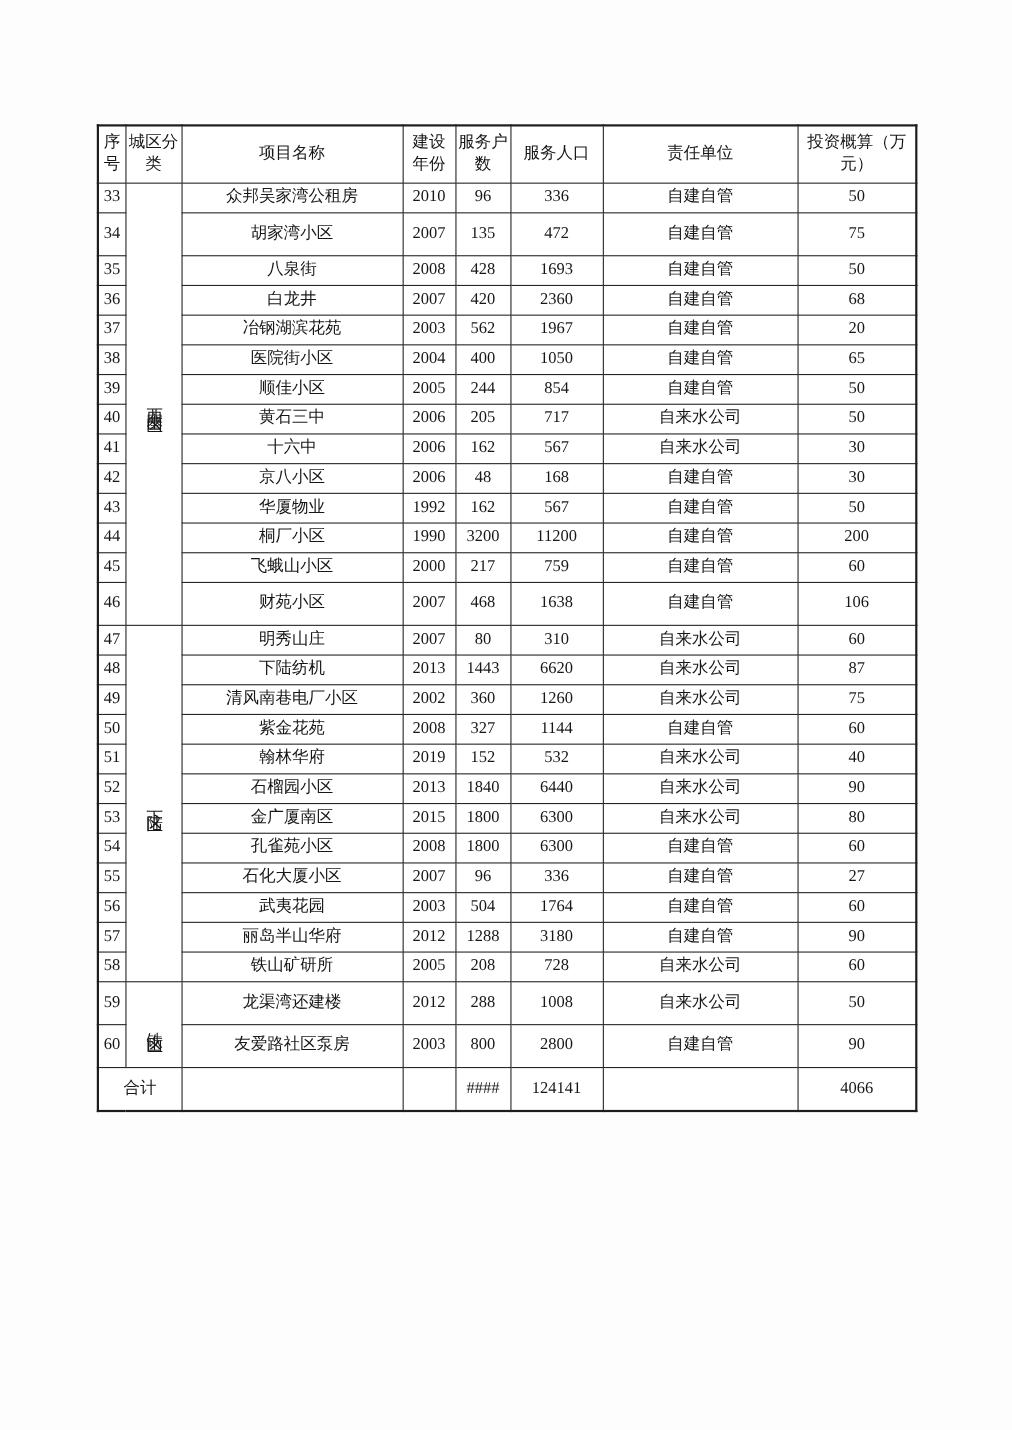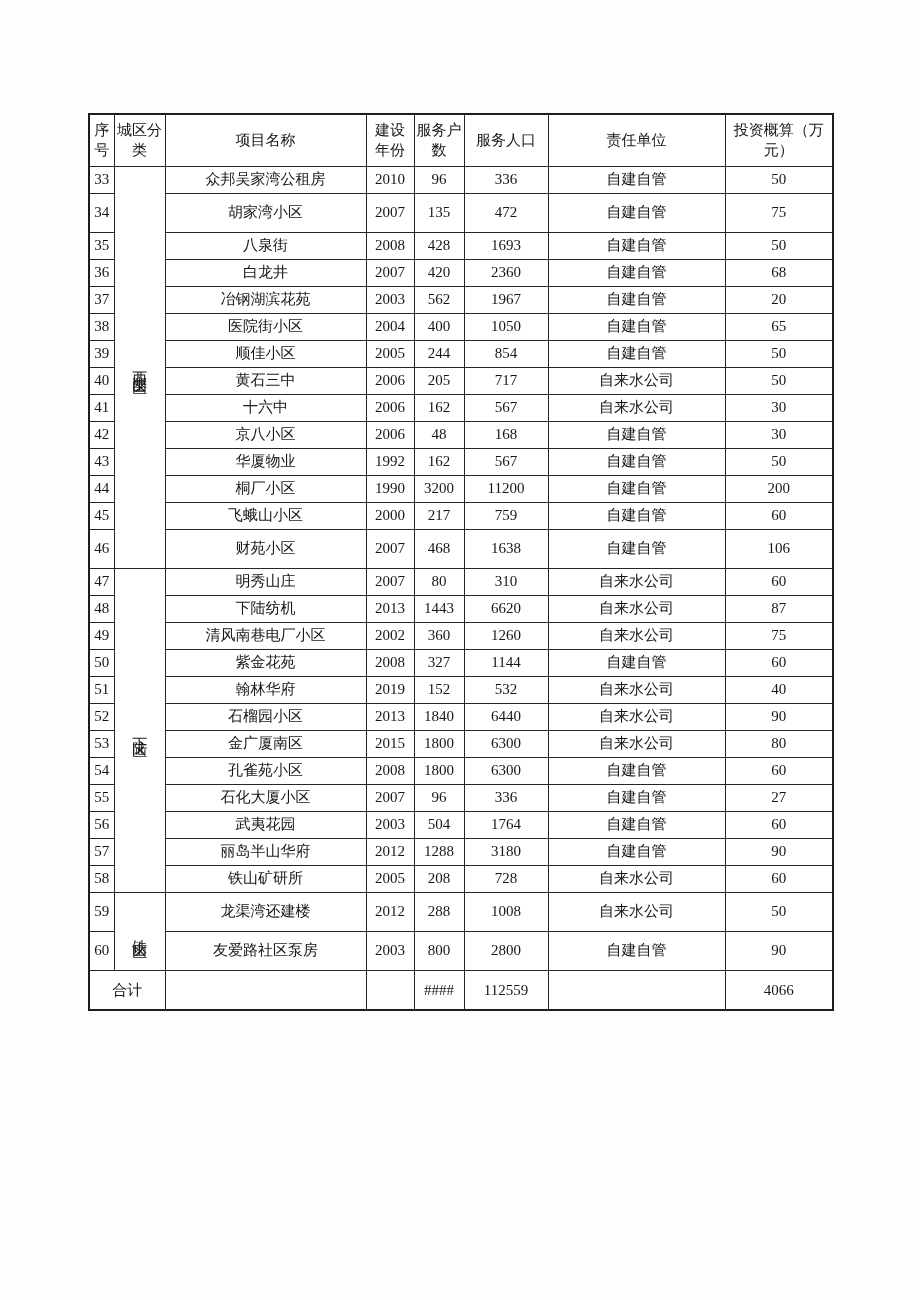--- a/index.html
+++ b/index.html
@@ -329,19 +329,19 @@
           <td>自建自管</td>
           <td class="num-cell">90</td>
         </tr>
       </tbody>
     <tfoot>
       <tr class="total-row">
         <td colspan="2">合计</td>
         <td></td>
         <td></td>
         <td class="num-cell">####</td>
-        <td class="num-cell">112559</td>
+        <td class="num-cell">124141</td>
         <td></td>
         <td class="num-cell">4066</td>
       </tr>
     </tfoot>
   </table>
 </div>
 
 </body></html>

